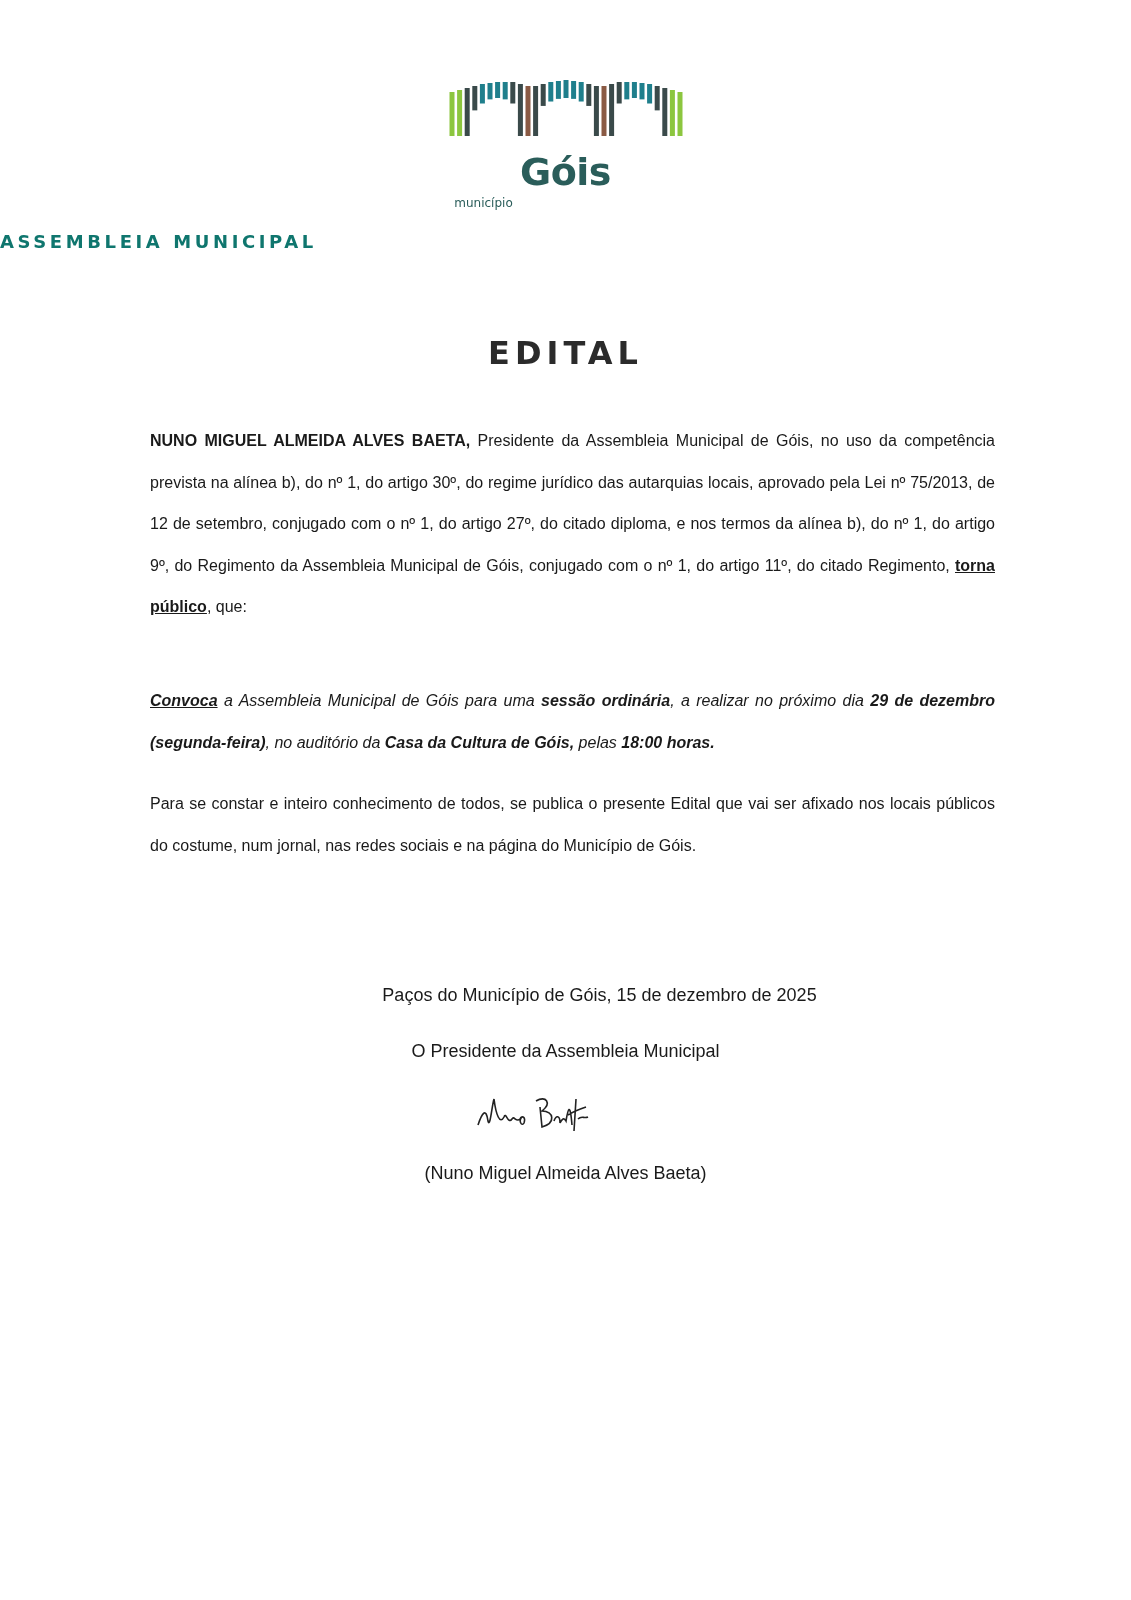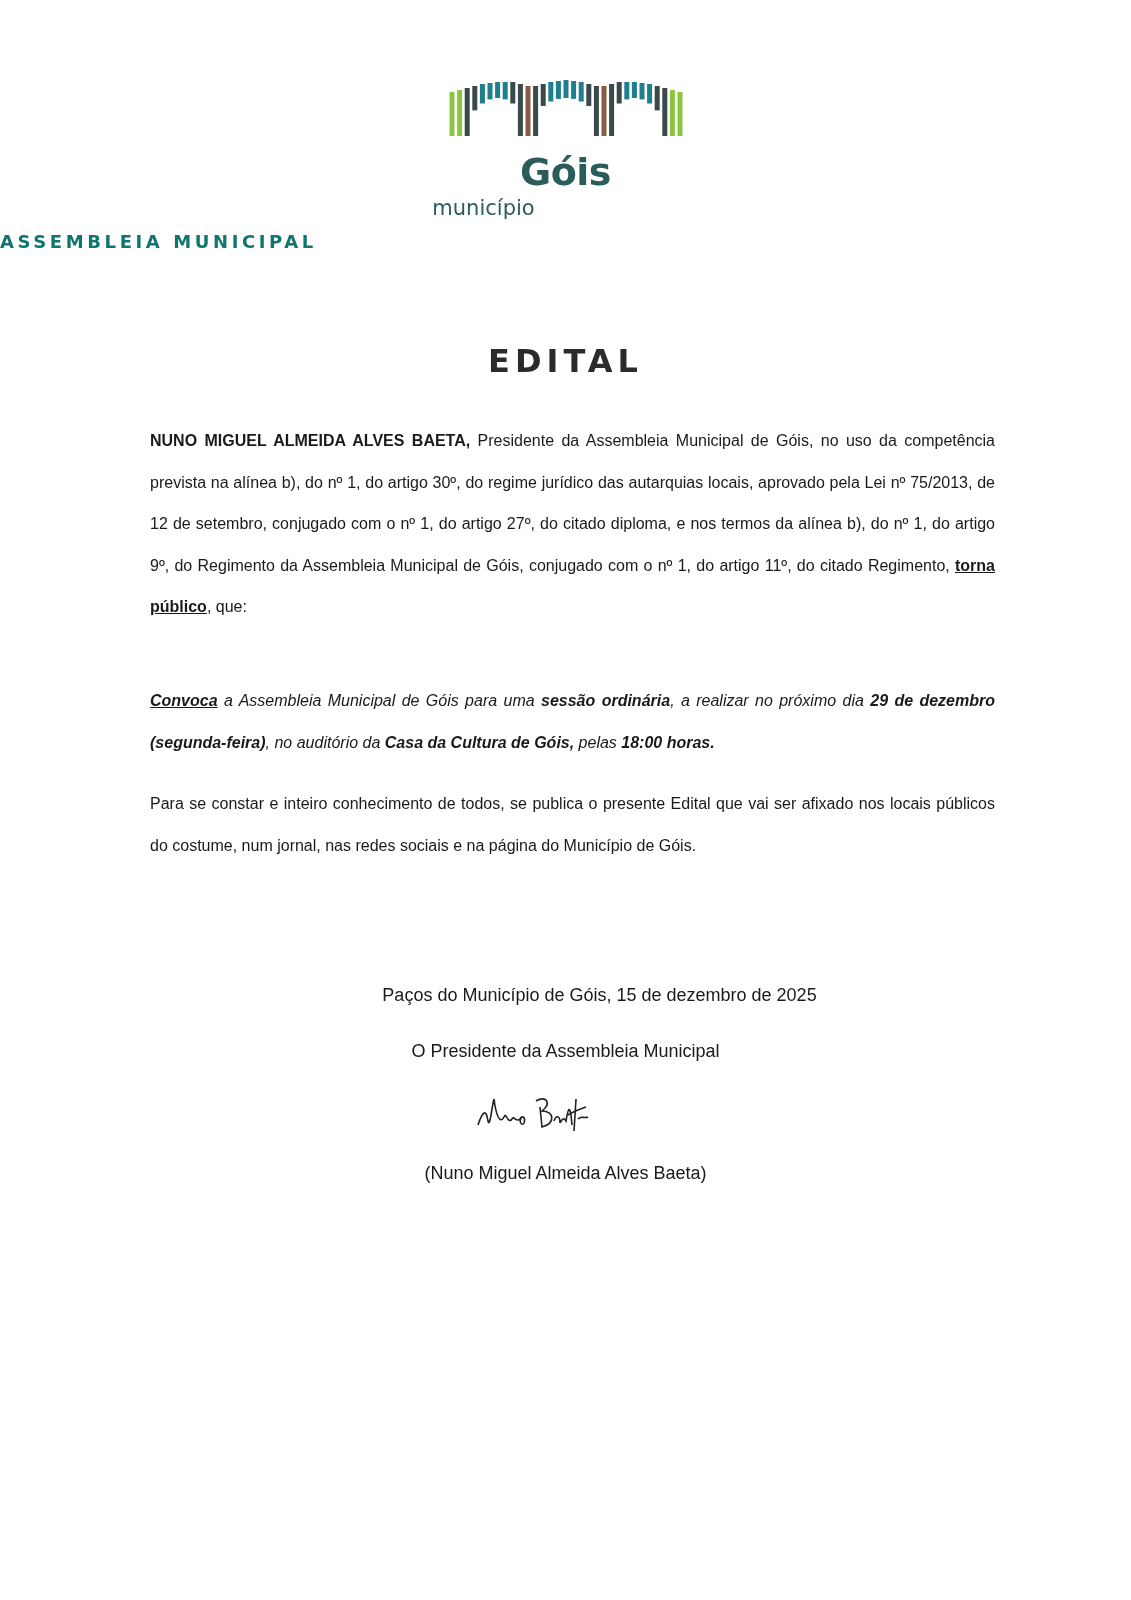--- a/index.html
+++ b/index.html
@@ -3,24 +3,24 @@
 <meta charset="utf-8">
 <style>
   html, body { margin: 0; padding: 0; background: #ffffff; }
   body { width: 1131px; height: 1600px; position: relative; overflow: hidden;
          font-family: "Liberation Sans", "DejaVu Sans", sans-serif; color: #1a1a1a; }
   .logo { position: absolute; left: 0; top: 78px; width: 1131px; text-align: center; }
   .logo svg { display: block; margin: 0 auto; }
   .brand { position: absolute; top: 150px; left: 0; width: 1131px; text-align: center;
            color: #2a5d5a; font-family: "DejaVu Sans", sans-serif; font-weight: bold; font-size: 38px; letter-spacing: -0.5px; }
   .brand-sub { position: absolute; top: 196px; left: 0; width: 967px; text-align: center;
-           color: #2a5d5a; font-family: "DejaVu Sans", sans-serif; font-size: 21px; }
+           color: #2a5d5a; font-family: "DejaVu Sans", sans-serif; font-size: 12px; }
   .assembly { position: absolute; top: 231px; left: 0; width: 1131px; text-align: left;
            color: #0f766e; font-family: "DejaVu Sans", sans-serif; font-weight: bold; font-size: 18px; letter-spacing: 3.6px; }
-  .title { position: absolute; top: 342px; left: 0; width: 1131px; text-align: center;
+  .title { position: absolute; top: 334px; left: 0; width: 1131px; text-align: center;
            font-family: "DejaVu Sans", sans-serif; font-weight: bold; font-size: 32px; letter-spacing: 5px; color: #2b2b2b; }
   .body { position: absolute; left: 150px; width: 845px; font-size: 16px; line-height: 41.5px; text-align: justify; }
   .p1 { top: 420px; }
   .p2 { top: 680px; font-style: italic; }
   .p3 { top: 783px; }
   .body p { margin: 0; }
   b { font-weight: bold; }
   u { text-decoration: underline; }
   .closing { position: absolute; left: 0; width: 1131px; text-align: center; font-size: 18px; }
   .place-date { top: 985px; padding-left: 34px; }

